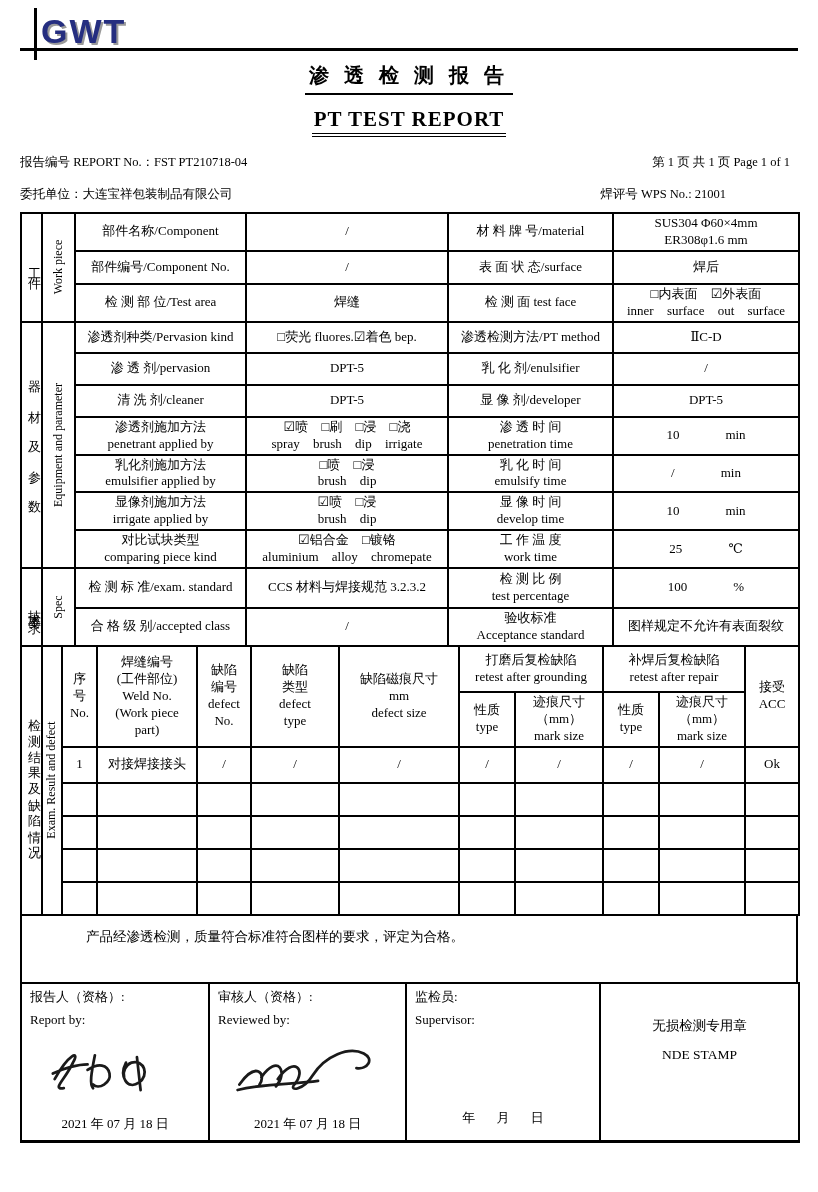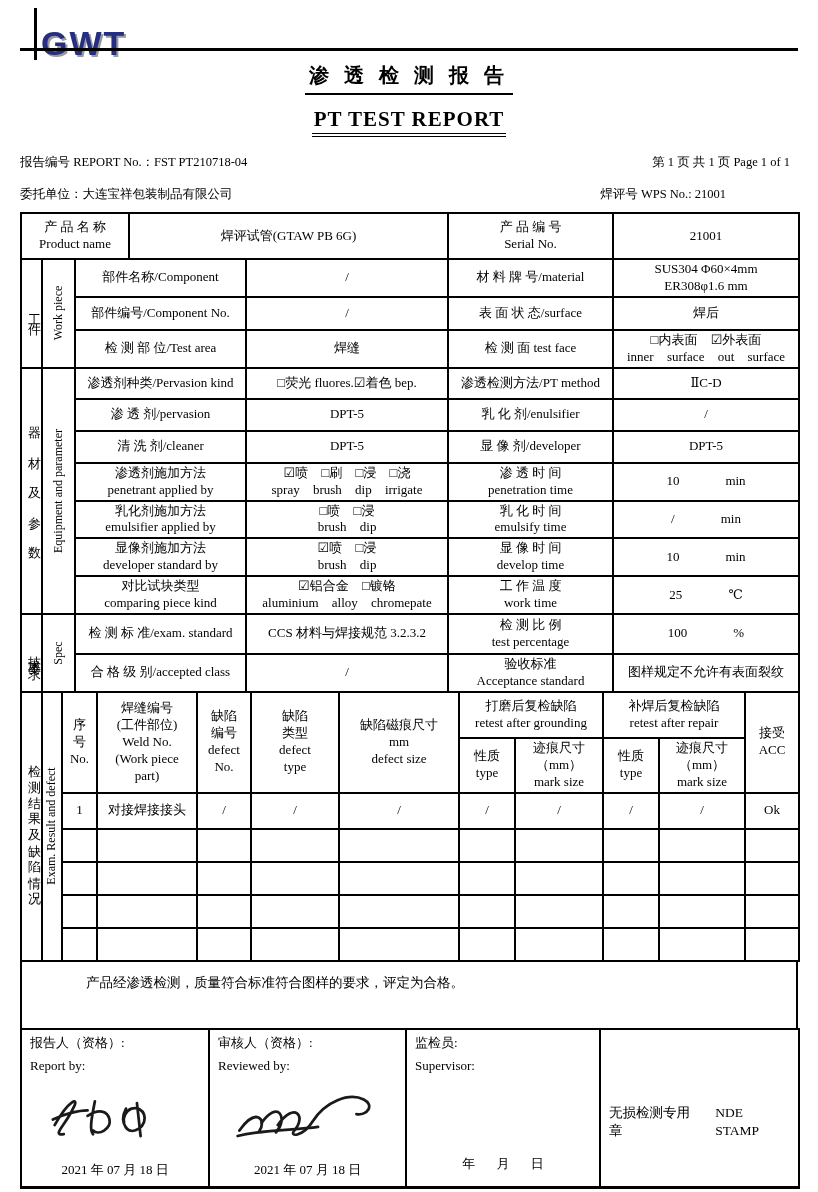--- a/index.html
+++ b/index.html
@@ -5,21 +5,21 @@
   html,body{margin:0;padding:0;background:#fff;}
   .page{
     width:818px;height:1192px;box-sizing:border-box;background:#fff;color:#000;
     padding:8px 20px 0 20px;position:relative;
     font-family:"Liberation Serif","DejaVu Serif",serif;
   }
   
   .logo-block{position:relative;height:44px;}
   .logo-bar{position:absolute;left:14px;top:0;width:3px;height:52px;background:#000;}
   .logo-text{
-    position:absolute;left:21px;top:16px;
+    position:absolute;left:21px;top:4px;
     font-family:"Liberation Sans","DejaVu Sans",sans-serif;
     font-weight:bold;font-size:34px;letter-spacing:2px;line-height:38px;
     text-shadow:2px 2px 0 #9a9a9a;
   }
   .top-rule{position:absolute;left:0;right:0;top:40px;height:3px;background:#000;}
   .title-zh-wrap{text-align:center;margin-top:10px;}
   .title-zh{display:inline-block;font-size:20px;font-weight:bold;letter-spacing:5px;
     border-bottom:2px solid #000;padding:0 4px 4px 4px;}
   .title-en-wrap{text-align:center;margin-top:12px;}
   .title-en{display:inline-block;font-size:21px;font-weight:bold;letter-spacing:1px;
@@ -52,21 +52,21 @@
   .concl-body{padding-left:56px;margin-top:6px;}
   
   table.footer td{height:146px;vertical-align:top;text-align:left;padding:5px 8px;
     border-bottom-width:3px;}
   .sig-cell{display:flex;flex-direction:column;height:100%;box-sizing:border-box;}
   .sig-label{font-size:13px;line-height:1.2;}
   .sig-label-en{font-size:13px;margin-top:8px;}
   .sig-img{flex:1;display:flex;align-items:center;justify-content:center;margin-top:-6px;}
   .sig-date{text-align:center;font-size:13px;padding-bottom:2px;}
   .sup-date{text-align:center;font-size:13px;word-spacing:18px;padding-bottom:8px;margin-top:44px;}
-  .stamp-cell{display:flex;flex-direction:row;align-items:center;padding-top:28px;gap:12px;
+  .stamp-cell{display:flex;flex-direction:column;align-items:center;padding-top:28px;gap:12px;
     font-size:13.5px;height:100%;box-sizing:border-box;}
 </style>
 </head>
 <body>
 
 <div class="page">
 
   <div class="logo-block">
     <span class="logo-bar"></span>
     <span class="logo-text" style="color:#252e80">GWT</span>
@@ -82,38 +82,20 @@
 
   <div class="meta-row">
     <div><span>报告编号 REPORT No.：</span><span>FST PT210718-04</span></div>
     <div class="meta-right1">第 1 页 共 1 页 Page 1  of  1</div>
   </div>
   <div class="meta-row second">
     <div><span>委托单位：</span><span>大连宝祥包装制品有限公司</span></div>
     <div class="meta-right2"><span>焊评号 WPS No.:</span> <span>21001</span></div>
   </div>
 
-  <table class="band">
-    <colgroup>
-        <col style="width:108px">
-        <col style="width:319px">
-        <col style="width:165px">
-        <col style="width:186px">
-      </colgroup>
-    <tbody>
-        <tr style="height:46px">
-      <td class="pre left">产 品 名 称
-Product name</td>
-      <td>焊评试管(GTAW PB 6G)</td>
-      <td class="pre">产 品 编 号
-Serial No.</td>
-      <td>21001</td>
-    </tr>
-  </tbody>
-    </table>
 
   <table class="band">
     <colgroup>
         <col style="width:21px">
         <col style="width:33px">
         <col style="width:171px">
         <col style="width:202px">
         <col style="width:165px">
         <col style="width:186px">
       </colgroup>
@@ -204,21 +186,21 @@
 emulsify time</td>
       <td>
             <div class="nu">
               <span>/</span>
               <span>min</span>
             </div>
           </td>
     </tr>
     <tr style="height:35px">
       <td class="pre">显像剂施加方法
-developer standard by</td>
+irrigate applied by</td>
       <td class="pre gapped">☑喷 □浸
 brush dip</td>
       <td class="pre">显 像 时 间
 develop time</td>
       <td>
             <div class="nu">
               <span>10</span>
               <span>min</span>
             </div>
           </td>

